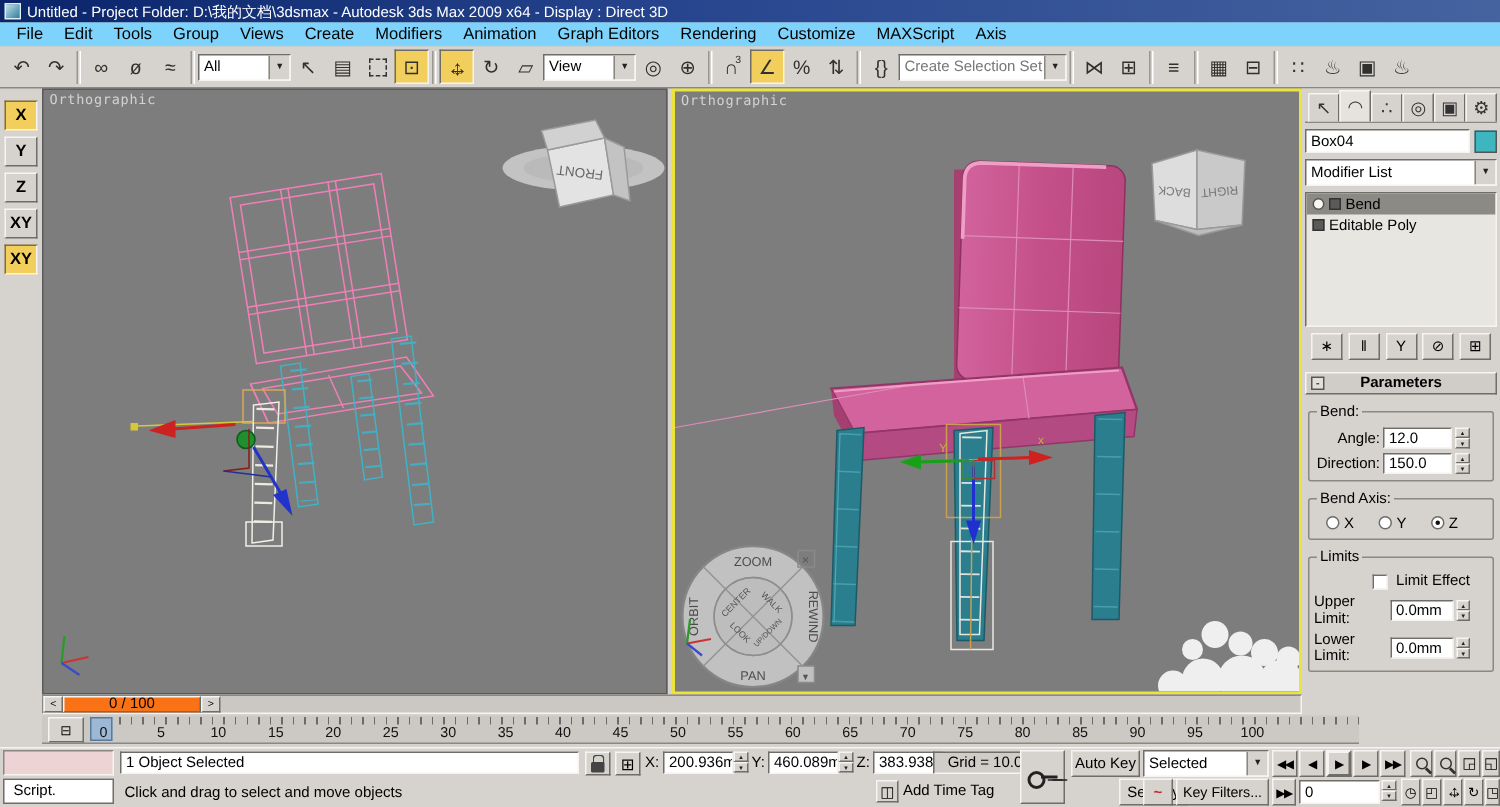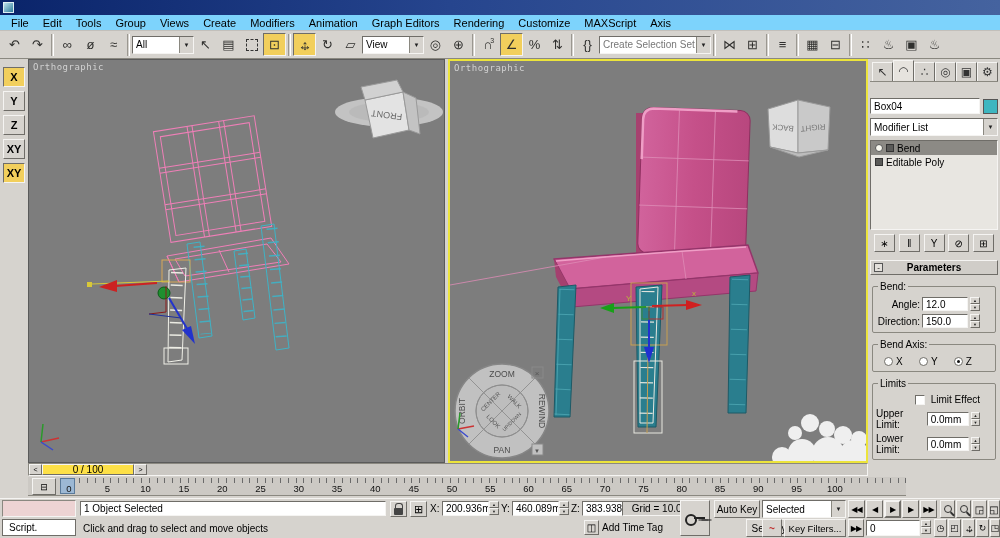--- a/index.html
+++ b/index.html
@@ -30,21 +30,21 @@
 .vp{position:absolute;background:#7d7d7d;overflow:hidden}
 .vp-left{left:28px;top:59px;width:417px;height:404px;border:1px solid #5a5a5a}
 .vp-right{left:448px;top:59px;width:420px;height:404px;border:2px solid #ece43b}
 .vplabel{position:absolute;left:4px;top:2px;font-family:"DejaVu Sans Mono",monospace;font-size:9px;color:#d2d2d2;letter-spacing:.5px;z-index:3}
 
 
 .cpanel{position:absolute;left:868px;top:59px;width:132px;height:439px;background:#d6d3ce;padding:1px 2px}
 .ctabs{display:flex;height:22px;align-items:flex-end;gap:0;border-bottom:1px solid #8a8880;padding-left:2px}
 .ctab{width:21px;height:19px;display:flex;align-items:center;justify-content:center;font-size:12px;color:#333;border:1px solid;border-color:#f5f4f2 #6f6d68 #6f6d68 #f5f4f2;background:#d6d3ce;border-bottom:none}
 .ctab.on{background:#e6e3de;height:21px}
-.namerow{display:flex;align-items:flex-end;gap:3px;margin-top:16px}
+.namerow{display:flex;align-items:flex-end;gap:3px;margin-top:4px}
 .swatch{width:15px;height:15px;border:1px solid #555}
 .stack{margin-top:4px;height:90px;background:#e8e6e1;border:1px solid;border-color:#6f6d68 #f5f4f2 #f5f4f2 #6f6d68;font-size:10px;overflow:hidden}
 .srow{display:flex;align-items:center;height:14px;gap:3px;padding-left:4px}
 .srow.sel{background:#8c8a85}
 .bulb{width:8px;height:8px;border-radius:50%;background:#f8f8f0;border:1px solid #555;position:relative}
 .modsq{width:8px;height:8px;background:#5a5a58;border:1px solid #333}
 .stacktools{display:flex;gap:2px;margin-top:4px;padding:0 4px;justify-content:space-between}
 .stacktools .btn{width:21px;height:18px;font-size:10px}
 .rollout{margin-top:8px;height:15px;background:#d0cdc8;border:1px solid;border-color:#f5f4f2 #6f6d68 #6f6d68 #f5f4f2;display:flex;align-items:center;justify-content:center;font-size:10px;font-weight:bold;position:relative}
 .rollout .minus{position:absolute;left:3px;top:2px;width:9px;height:9px;border:1px solid #555;font-size:8px;font-weight:normal;display:flex;align-items:center;justify-content:center;background:#e2dfda}
@@ -55,21 +55,21 @@
 .spin{display:flex;flex-direction:column;width:10px;height:14px}
 .spin span{flex:1;background:#d6d3ce;border:1px solid;border-color:#f5f4f2 #6f6d68 #6f6d68 #f5f4f2;font-size:4px;display:flex;align-items:center;justify-content:center;color:#222}
 .radiorow{display:flex;justify-content:space-around;margin-top:4px;font-size:10px}
 .radio{width:9px;height:9px;border-radius:50%;background:#fff;border:1px solid #6f6d68;display:inline-block;vertical-align:-1px;margin-right:3px;position:relative}
 .radio.on::after{content:"";position:absolute;left:2px;top:2px;width:3px;height:3px;border-radius:50%;background:#111}
 .chk{width:10px;height:10px;background:#fff;border:1px solid;border-color:#6f6d68 #f5f4f2 #f5f4f2 #6f6d68;display:inline-block;vertical-align:-2px;margin-right:4px}
 
 
 .tslider{position:absolute;left:28px;top:463px;width:840px;height:13px;background:#cbc8c3;border:1px solid;border-color:#8a8880 #f5f4f2 #f5f4f2 #8a8880;display:flex}
 .tslider .btn{width:13px;height:11px;font-size:7px}
-.tsval{width:92px;height:11px;background:#fde047;border:1px solid;border-color:#f5f4f2 #6f6d68 #6f6d68 #f5f4f2;font-size:10px;display:flex;align-items:center;justify-content:center}
+.tsval{width:92px;height:11px;background:#f97316;border:1px solid;border-color:#f5f4f2 #6f6d68 #6f6d68 #f5f4f2;font-size:10px;display:flex;align-items:center;justify-content:center}
 .trackrow{position:absolute;left:0;top:477px;width:1000px;height:21px}
 .minicurve{position:absolute;left:32px;top:1px;width:24px;height:17px;font-size:9px}
 .ruler{position:absolute;left:28px;top:0;width:878px;height:19px;background:#ccc9c4;border-bottom:1px solid #8a8880;
  background-image:repeating-linear-gradient(90deg,#6a6a6a 0,#6a6a6a 1px,transparent 1px,transparent 7.72px);
  background-size:100% 5px;background-repeat:no-repeat;background-position:36px 1px}
 .rlabels{position:absolute;left:30px;top:6px;width:788px;display:flex;justify-content:space-between}
 .rlabels span{width:22px;text-align:center;font-size:9.5px;color:#111}
 .fmark{position:absolute;left:32px;top:1px;width:15px;height:16px;background:#9cb8d4;border:1px solid #5a7a9a}
 
 
@@ -116,20 +116,21 @@
 .wm{position:absolute;left:750px;top:420px;width:250px;height:118px;pointer-events:none;z-index:9}
 .wmtext{position:absolute;left:8px;top:76px;font-size:27px;font-weight:bold;color:rgba(255,255,255,.62);letter-spacing:0;white-space:nowrap}
 </style>
 </head>
 <body>
 
 <div class="app">
 
   <div class="titlebar">
     <span class="appicon"></span>
+    <span>Untitled    - Project Folder: D:\我的文档\3dsmax    - Autodesk 3ds Max  2009 x64    - Display : Direct 3D</span>
   </div>
 
   <div class="menubar">
     <span>File</span>
     <span>Edit</span>
     <span>Tools</span>
     <span>Group</span>
     <span>Views</span>
     <span>Create</span>
     <span>Modifiers</span>

